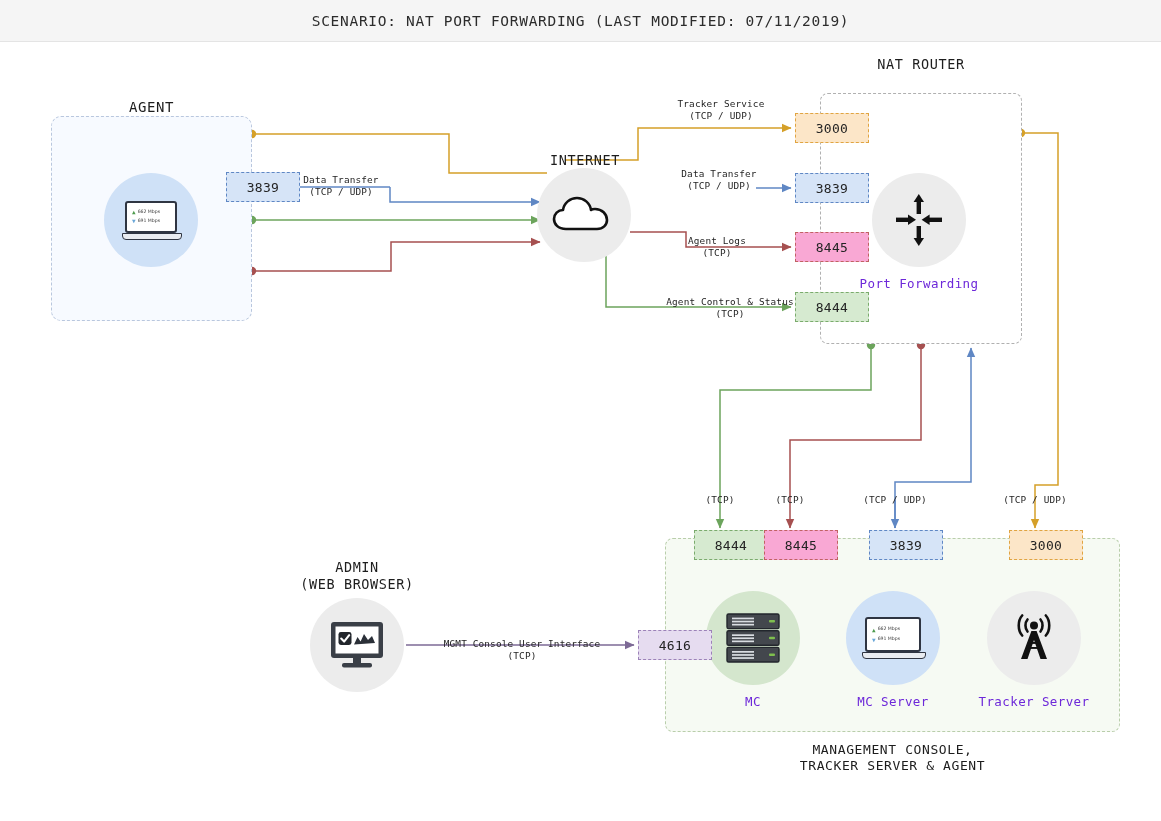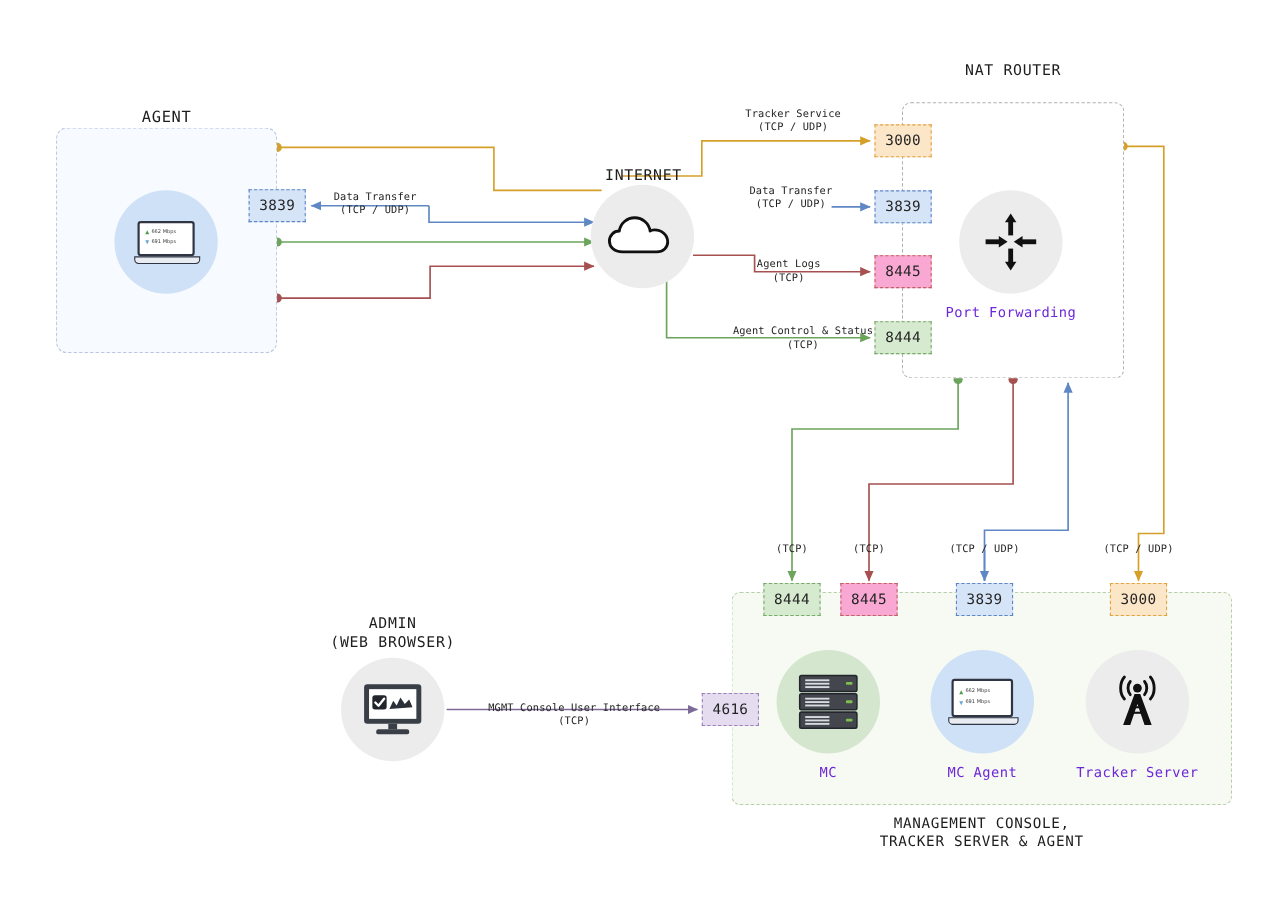--- a/index.html
+++ b/index.html
@@ -45,21 +45,21 @@
     border:1.6px dashed #b0b0b0;border-radius:8px;background:#ffffff;
   }
   .zone-mc{
     left:665px;top:538px;width:455px;height:194px;
     border:1.6px dashed #b9ceab;border-radius:8px;background:#f6faf3;
   }
 
   
   .port{
     position:absolute;box-sizing:border-box;
-    width:52px;height:30px;border-width:1.6px;border-style:dashed;
+    width:74px;height:30px;border-width:1.6px;border-style:dashed;
     display:flex;align-items:center;justify-content:center;
     font-size:13px;color:#242424;letter-spacing:.3px;
     font-family:"DejaVu Sans Mono", monospace;
   }
   .p-orange{background:#fce6c8;border-color:#e0a441;}
   .p-blue  {background:#d6e4f7;border-color:#5f87c4;}
   .p-red   {background:#f9a8d4;border-color:#c06262;}
   .p-green {background:#d6ead0;border-color:#7aab6c;}
   .p-purple{background:#e6dcf0;border-color:#9c82b8;}
 
@@ -97,20 +97,23 @@
     position:absolute;text-align:center;color:#1f1f1f;
     font-family:"DejaVu Sans Mono", monospace;
     font-size:9.4px;white-space:pre;letter-spacing:.15px;
   }
 </style>
 </head>
 <body>
 
 <div id="root">
 
+  <div class="titlebar">
+    <div class="t">SCENARIO: NAT PORT FORWARDING (LAST MODIFIED: 07/11/2019)</div>
+  </div>
 
   <svg id="wires" viewBox="0 0 1161 821" xmlns="http://www.w3.org/2000/svg">
     <defs>
       <marker id="ah-orange" markerWidth="7" markerHeight="7" refX="6" refY="3.2" orient="auto">
         <path d="M0,0.4 L6.4,3.2 L0,6 z" fill="#d5a029"></path>
       </marker>
       <marker id="ah-blue" markerWidth="7" markerHeight="7" refX="6" refY="3.2" orient="auto">
         <path d="M0,0.4 L6.4,3.2 L0,6 z" fill="#5f87c4"></path>
       </marker>
       <marker id="ah-red" markerWidth="7" markerHeight="7" refX="6" refY="3.2" orient="auto">
@@ -273,21 +276,21 @@
           <span class="tx">662 Mbps</span>
         </div>
         <div class="spd" style="margin-top:4px;">
           <span class="ar dn">▼</span>
           <span class="tx">691 Mbps</span>
         </div>
       </div>
       <div class="base" style="width:62px;height:5px;"></div>
     </div>
   </div>
-  <div class="node-label" style="left:846px;top:694px;width:94px;">MC Agent</div>
+  <div class="node-label" style="left:846px;top:694px;width:94px;">MC Server</div>
 
   <div class="node" style="left:987px;top:591px;width:94px;height:94px;background:#ececec;">
     <svg width="54" height="54" viewBox="0 0 54 54">
       <g stroke="#111111" fill="none" stroke-width="2.6" stroke-linecap="round">
         <path d="M20.5,8.5 C17.8,11.6 17.8,17.4 20.5,20.5"></path>
         <path d="M33.5,8.5 C36.2,11.6 36.2,17.4 33.5,20.5"></path>
         <path d="M15.2,4.5 C10.6,9.6 10.6,19.4 15.2,24.5"></path>
         <path d="M38.8,4.5 C43.4,9.6 43.4,19.4 38.8,24.5"></path>
       </g>
       <circle cx="27" cy="14.5" r="4" fill="#111111"></circle>

